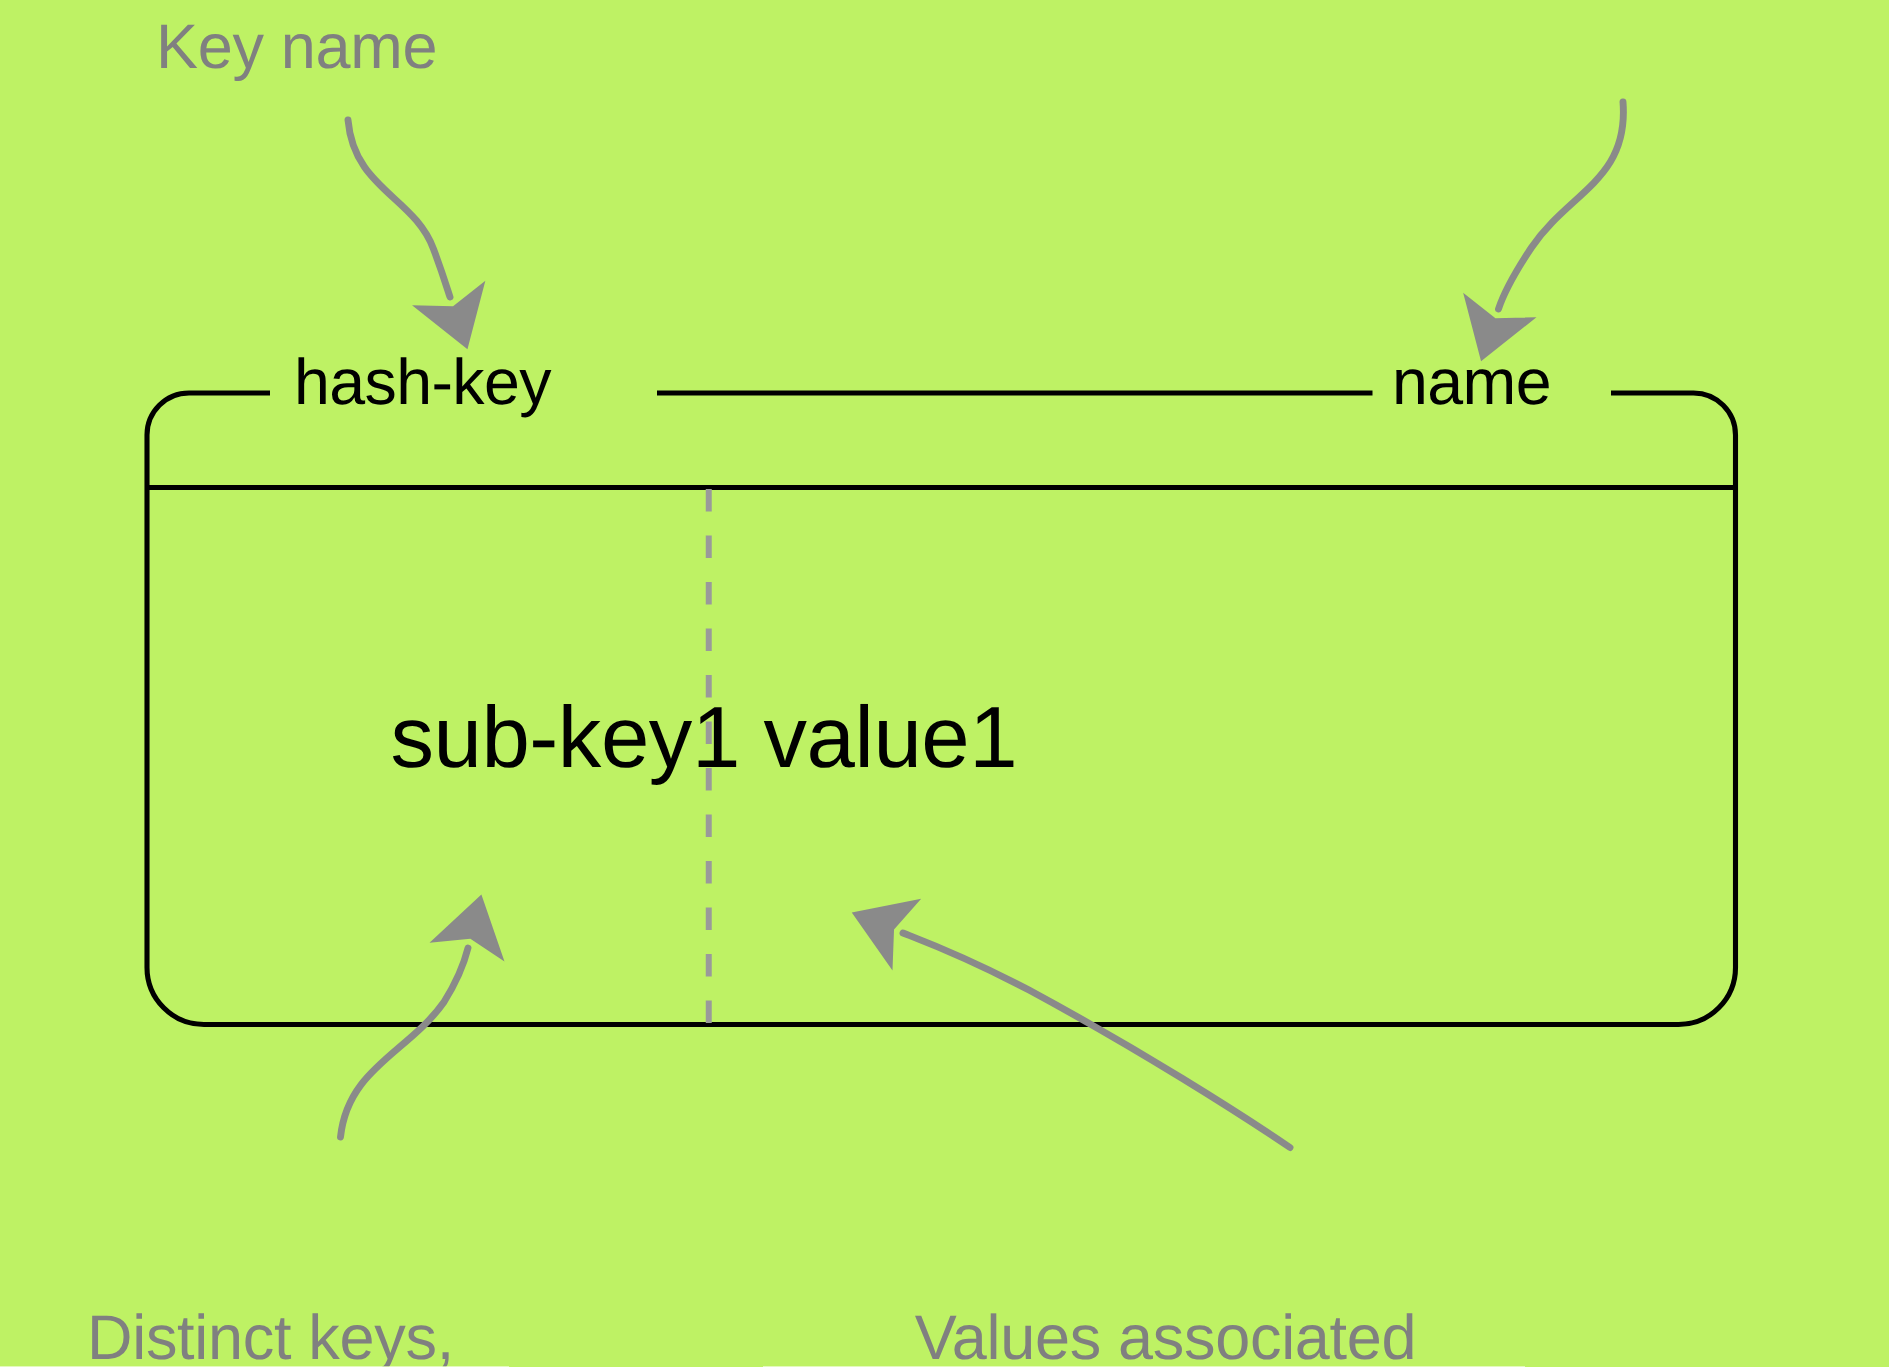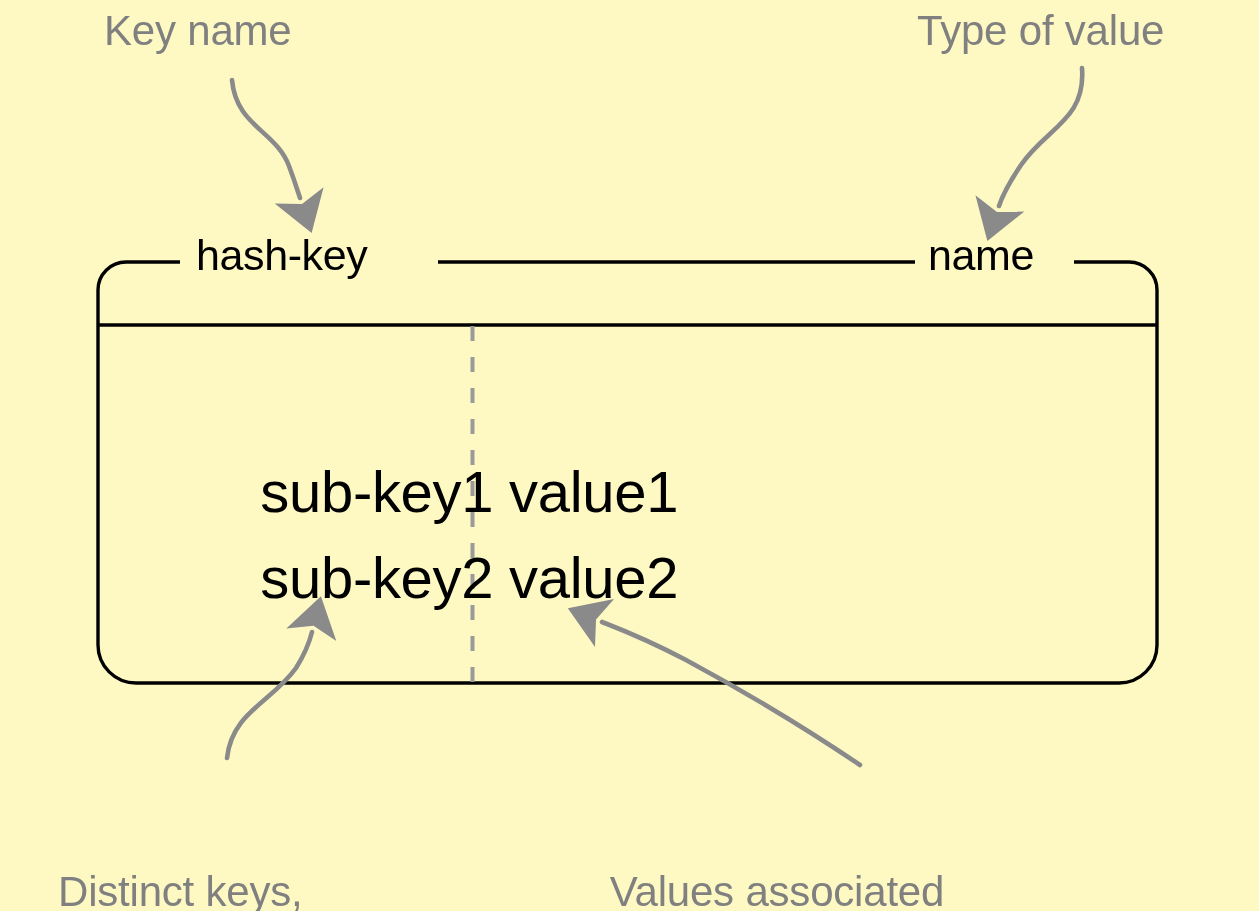--- a/index.html
+++ b/index.html
@@ -8,21 +8,21 @@
     padding: 0;
     background: #ffffff;
   }
   body {
     font-family: "Liberation Sans", sans-serif;
   }
   #stage {
     position: relative;
     width: 1259px;
     height: 911px;
-    background: #fef9c3;
+    background: #bef264;
     overflow: hidden;
   }
   #stage svg.layer {
     position: absolute;
     left: 0;
     top: 0;
     width: 1259px;
     height: 911px;
     display: block;
   }
@@ -85,33 +85,29 @@
       <path d="M 1082,68 C 1086,120 1046,128 1021,165 C 1009,183 1002,197 999,206" marker-end="url(#ah)"></path>
 
       <path d="M 227,758 C 232,712 272,702 296,668 C 306,652 310,640 312,632" marker-end="url(#ah)"></path>
 
       <path d="M 860,765 C 826,742 760,700 686,660 C 640,636 612,626 602,622" marker-end="url(#ah)"></path>
     </g>
   </svg>
 
   <div class="lbl annot left-al" style="left:104px; top:8px;">Key name</div>
 
-  <div class="lbl annot left-al" style="left:917px; top:8px;">Type of value</div>
 
   <div class="lbl boxtext" style="left:196px; top:232px;">hash-key</div>
 
   <div class="lbl boxtext" style="left:928px; top:232px;">name</div>
 
   <div class="lbl rowtext" style="left:197px; top:398px;">
     <span>sub-key1</span><span> </span><span>value1</span>
   </div>
 
-  <div class="lbl rowtext" style="left:197px; top:484px;">
-    <span>sub-key2</span><span> </span><span>value2</span>
-  </div>
 
   <div class="lbl annot left-al" style="left:58px; top:778px;">
     <div>Distinct keys,</div>
     
   </div>
 
   <div class="lbl annot ctr" style="left:562px; top:778px; width:430px;">
     <div>Values associated</div>
     
   </div>

